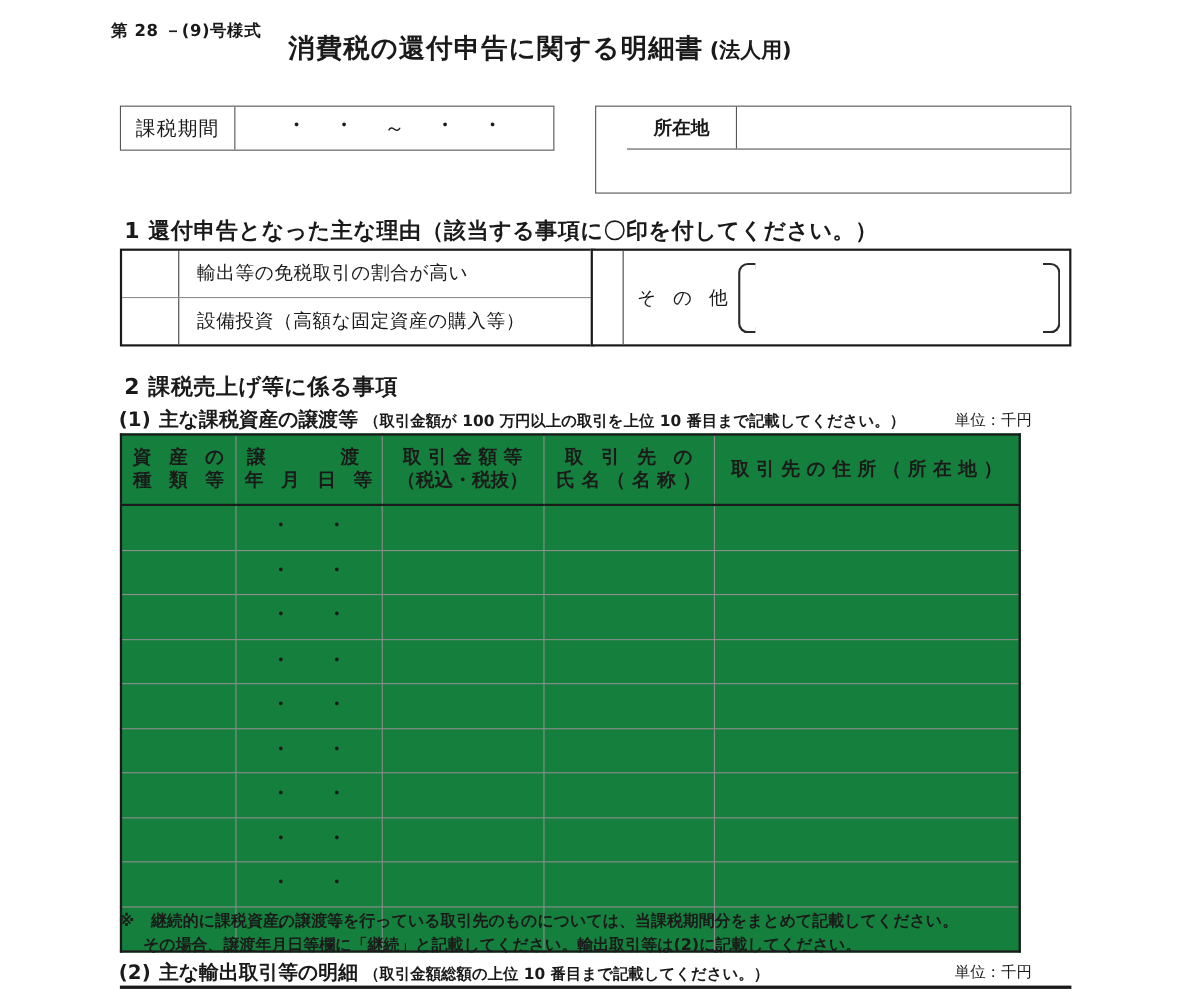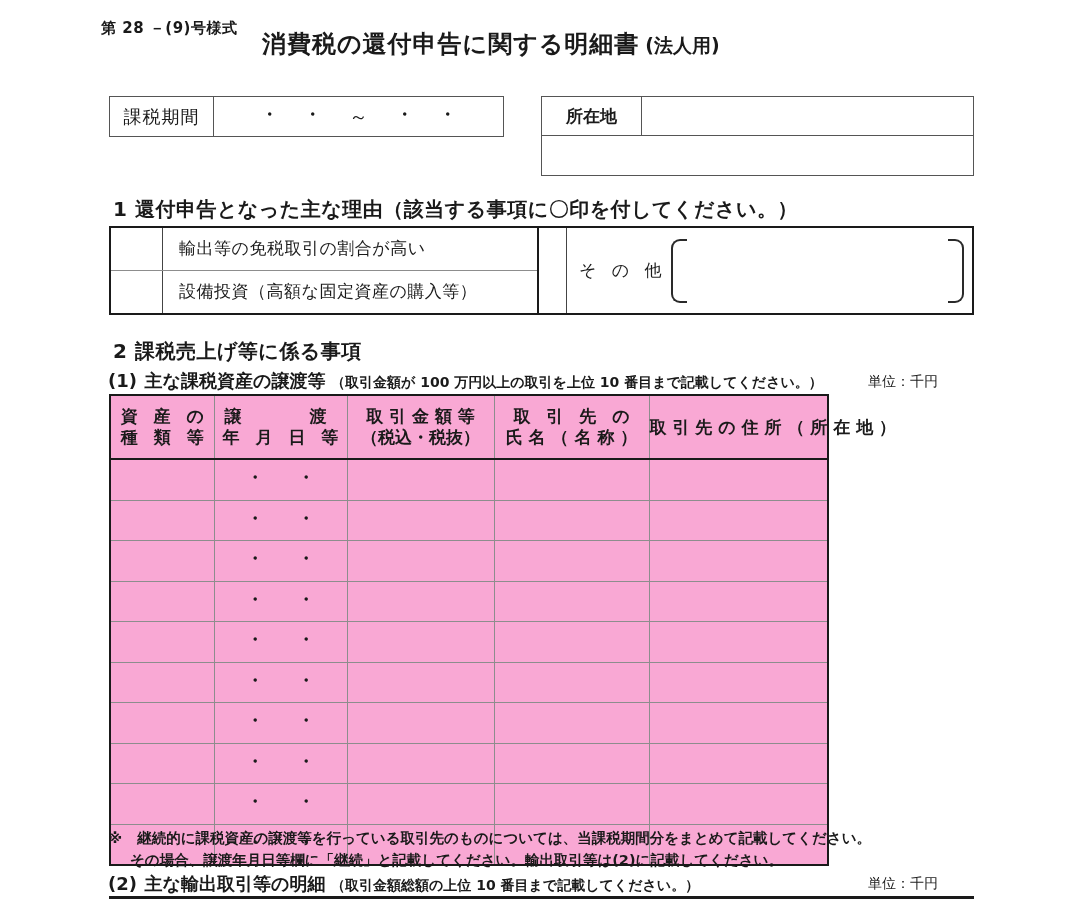--- a/index.html
+++ b/index.html
@@ -100,20 +100,21 @@
 
   .addr-box {
     position: absolute;
     left: 541px;
     top: 96px;
     width: 433px;
     height: 80px;
     border: 1.4px solid #555;
     box-sizing: border-box;
     background: #fff;
+    padding-left: 28px;
   }
   .addr-row {
     display: flex;
     height: 50%;
     box-sizing: border-box;
   }
   .addr-row.first { border-bottom: 1.4px solid #555; }
   .addr-label {
     width: 100px;
     border-right: 1.4px solid #555;
@@ -243,23 +244,23 @@
     right: 0;
     border-right: 2px solid #2a2a2a;
     border-radius: 0 9px 9px 0;
   }
 
   
   .data-table {
     position: absolute;
     left: 109px;
     top: 394px;
-    width: 720px;
+    width: 819px;
     border-collapse: collapse;
-    background: #f9a8d4;
+    background: #15803d;
     table-layout: fixed;
   }
   .data-table th,
   .data-table td {
     border: 1.1px solid #8d8d8d;
     padding: 0;
     margin: 0;
   }
   .data-table { border: 2.6px solid #1a1a1a; box-sizing: border-box; }
   .data-table th {

